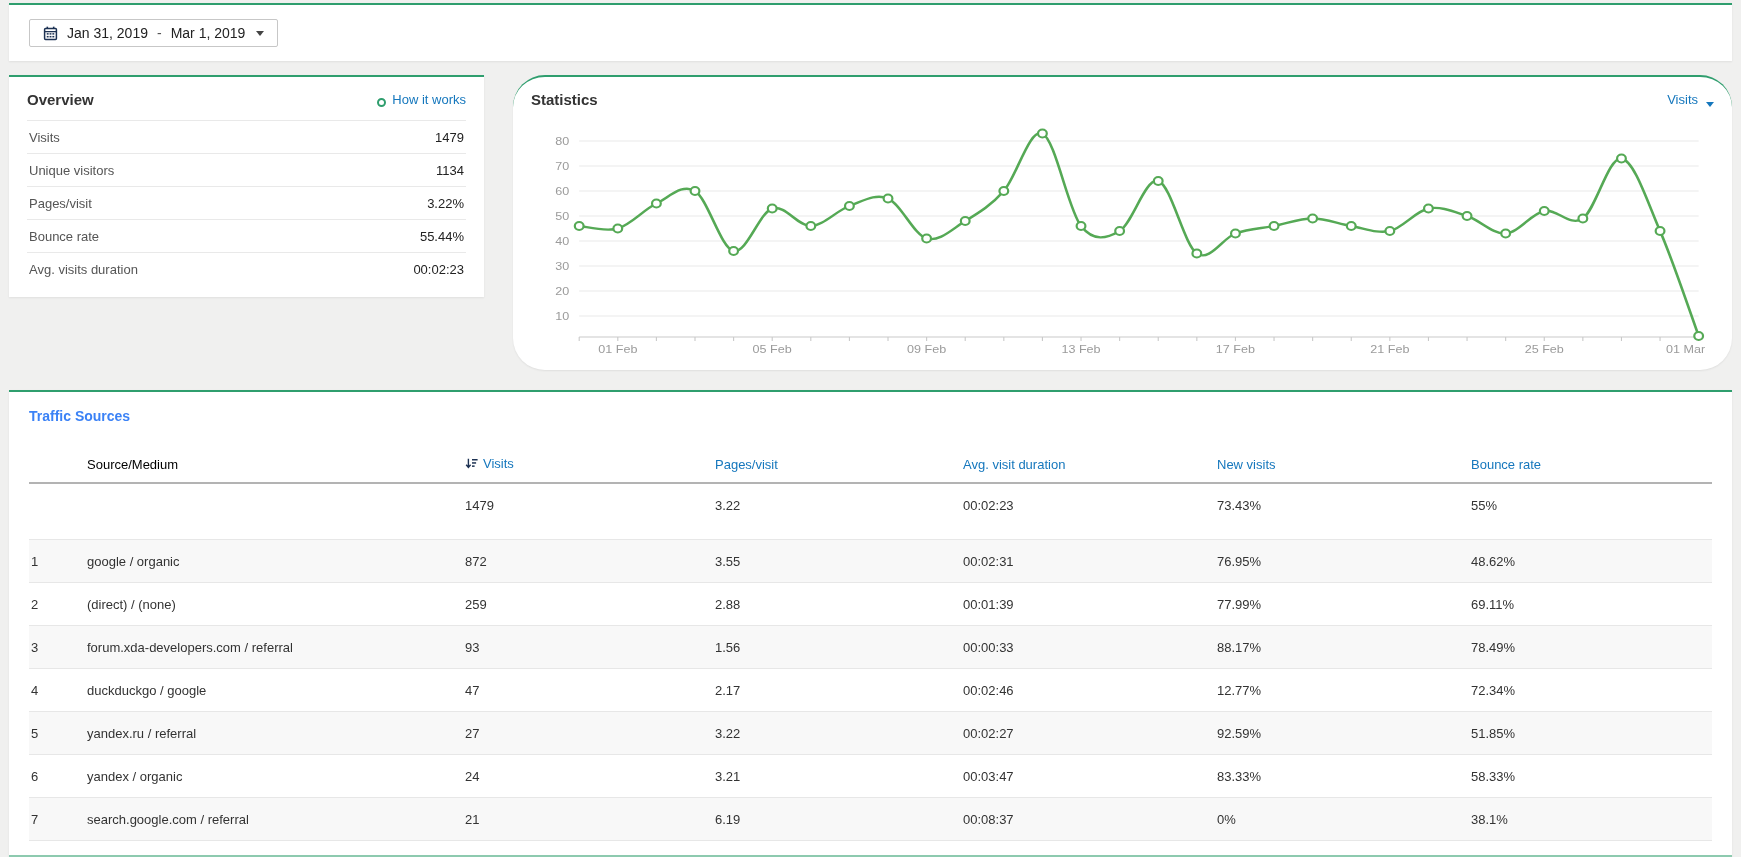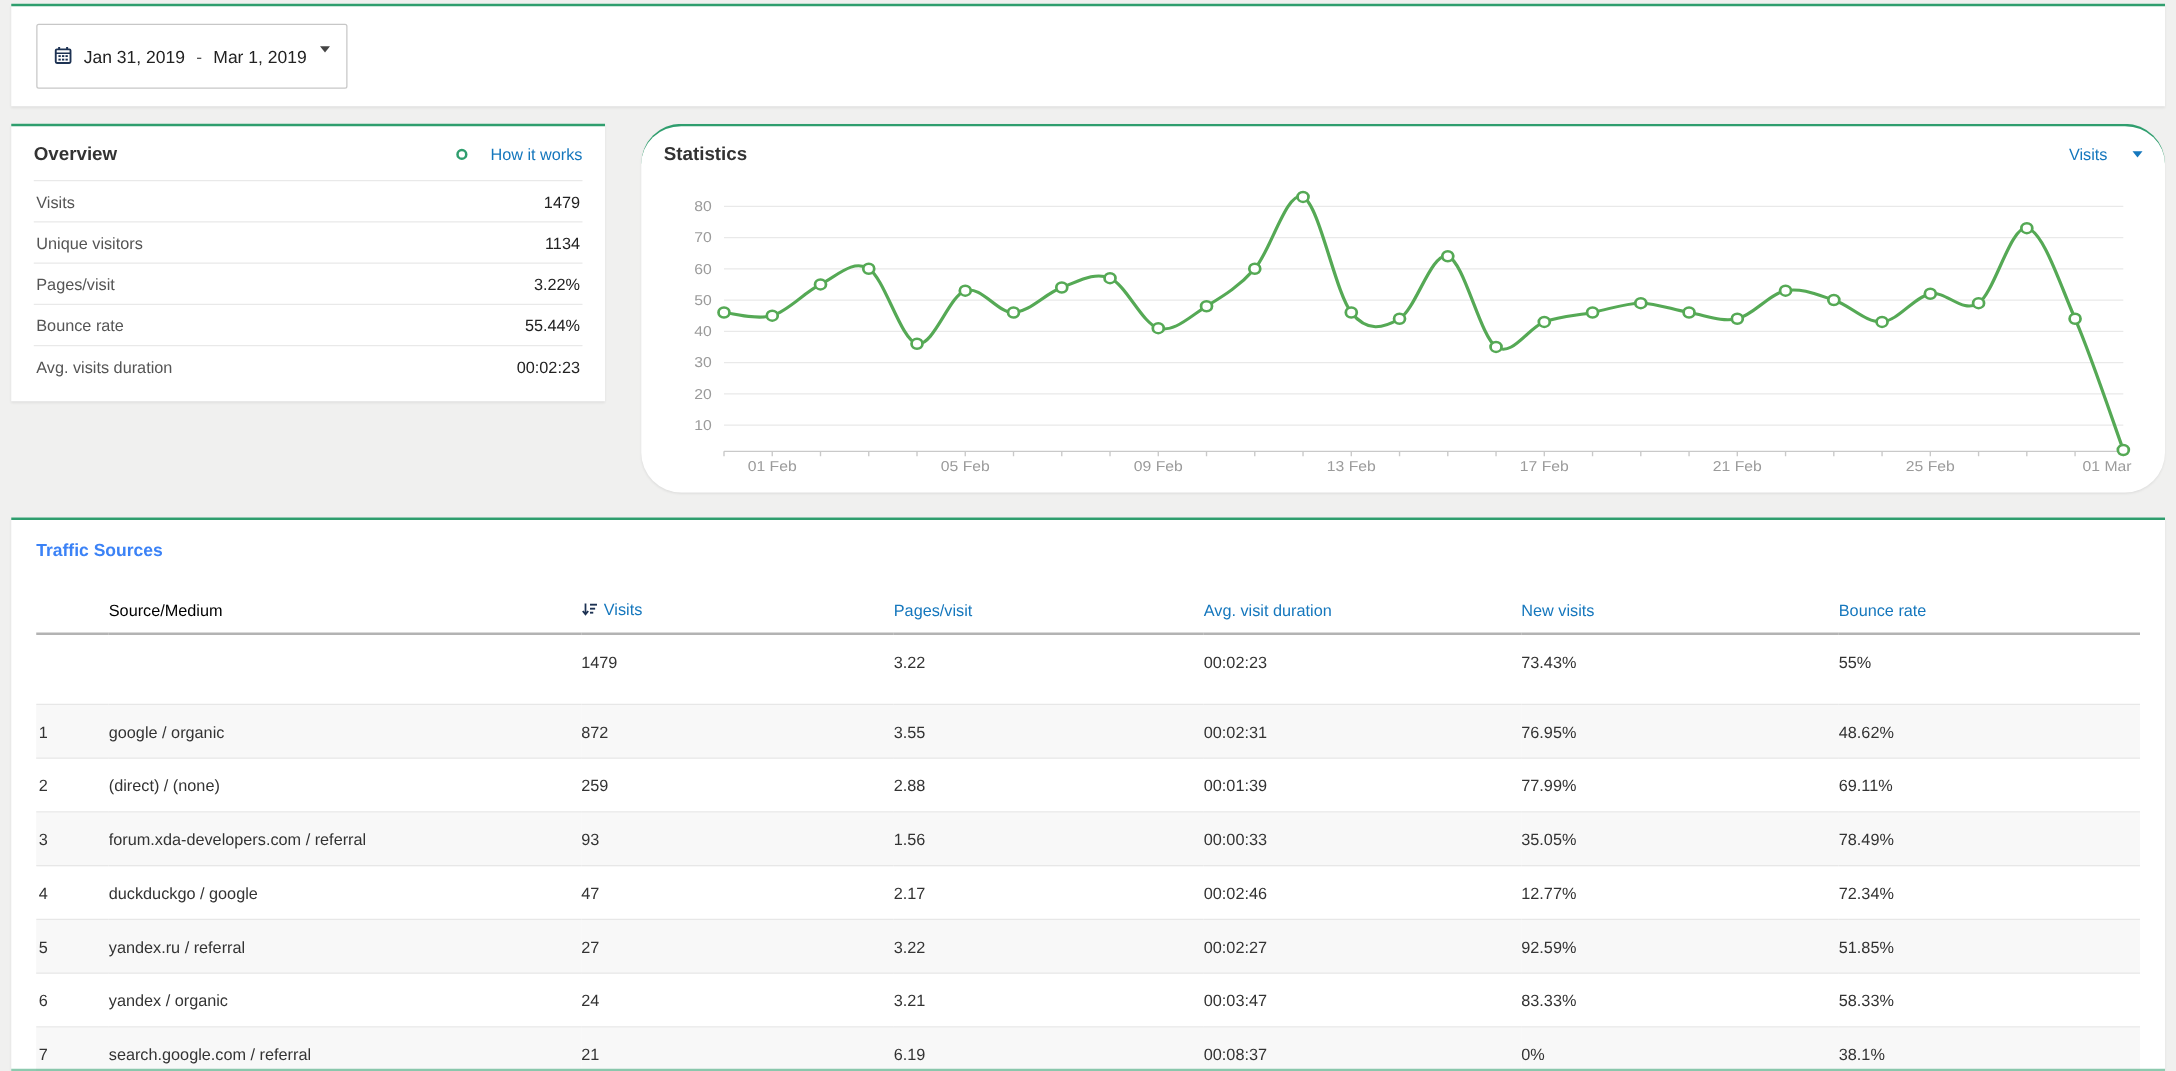--- a/index.html
+++ b/index.html
@@ -16,25 +16,26 @@
     border-top: 2px solid #2f9e6e;
     box-shadow: 0 1px 2px rgba(0,0,0,0.07);
   }
   
   .topbar {
     margin: 3px 9px 0 9px;
     padding: 14px 20px;
   }
   .date-btn {
     display: inline-flex;
+    align-items: center;
     gap: 9px;
     background: #fff;
     border: 1px solid #c7c7c7;
     border-radius: 2px;
-    padding: 17px 13px;
+    padding: 5px 13px;
     font-family: inherit;
     font-size: 14px;
     color: #222;
     cursor: pointer;
   }
   .caret {
     display: inline-block;
     width: 0; height: 0;
     border-left: 4px solid transparent;
     border-right: 4px solid transparent;
@@ -56,22 +57,22 @@
     justify-content: space-between;
     align-items: center;
     margin-bottom: 12px;
   }
   .panel-head h2 { font-size: 15px; font-weight: 600; color: #333; }
   a.link {
     color: #1577bd;
     text-decoration: none;
     font-size: 13px;
     display: inline-flex;
-    align-items: center;
-    gap: 18px;
+    align-items: flex-end;
+    gap: 6px;
     cursor: pointer;
   }
   .ring {
     display: inline-block;
     width: 9px; height: 9px;
     border: 2.5px solid #2f9e6e;
     border-radius: 50%;
   }
   
   .stat-row {
@@ -342,21 +343,21 @@
             <td>00:01:39</td>
             <td>77.99%</td>
             <td>69.11%</td>
           </tr>
           <tr class="data-row">
             <td class="num">3</td>
             <td>forum.xda-developers.com / referral</td>
             <td>93</td>
             <td>1.56</td>
             <td>00:00:33</td>
-            <td>35.05%</td>
+            <td>88.17%</td>
             <td>78.49%</td>
           </tr>
           <tr class="data-row">
             <td class="num">4</td>
             <td>duckduckgo / google</td>
             <td>47</td>
             <td>2.17</td>
             <td>00:02:46</td>
             <td>12.77%</td>
             <td>72.34%</td>

